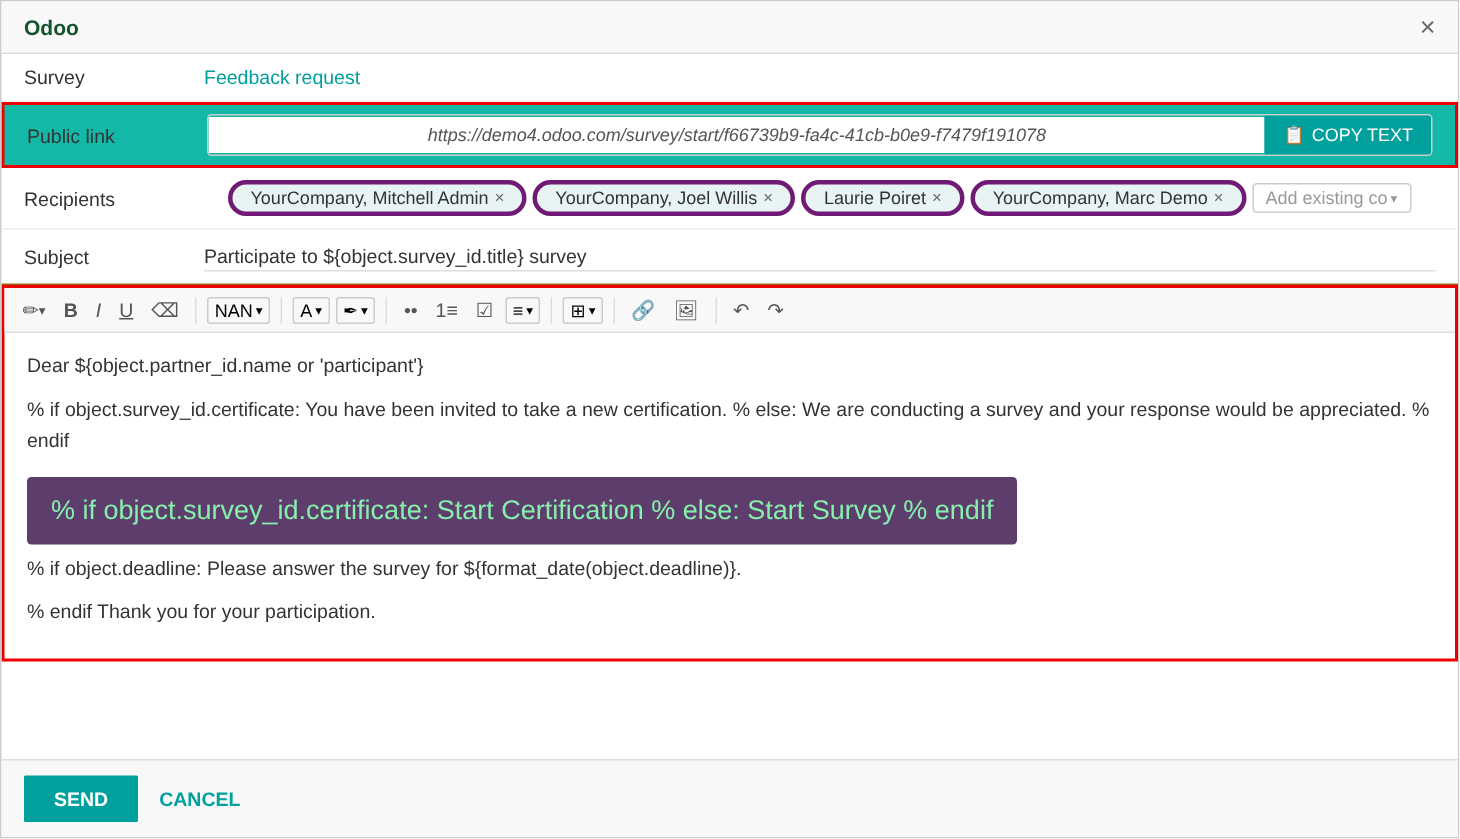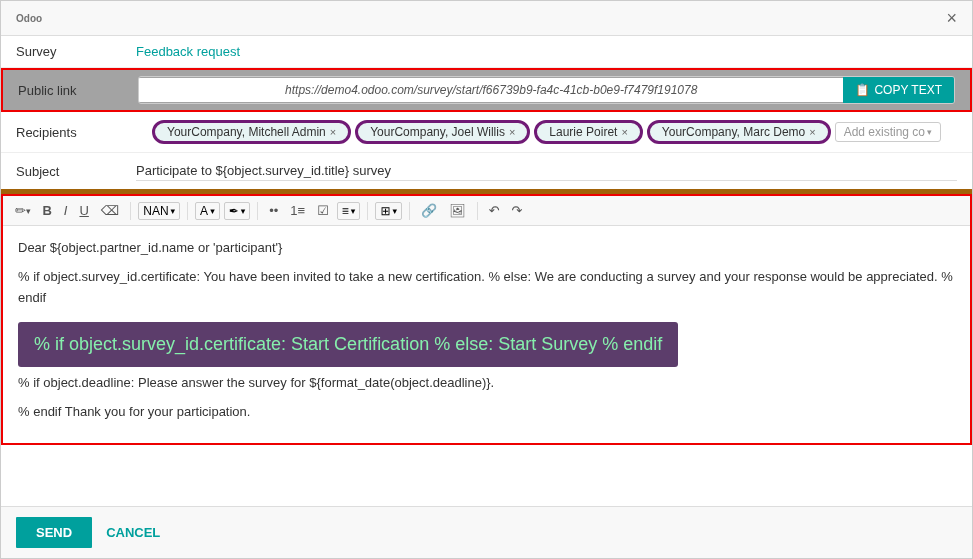--- a/index.html
+++ b/index.html
@@ -19,23 +19,23 @@
       background: #f8f8f8;
       border-bottom: 1px solid #ddd;
       padding: 8px 15px;
       display: flex;
       justify-content: space-between;
       align-items: center;
       flex-shrink: 0;
     }
 
     .dialog-title {
-      font-size: 10px;
+      font-size: 14px;
       font-weight: bold;
-      color: #737373;
+      color: #14532d;
     }
 
     .close-btn {
       background: none;
       border: none;
       font-size: 18px;
       cursor: pointer;
       color: #666;
       line-height: 1;
     }
@@ -65,21 +65,21 @@
       font-size: 13px;
       cursor: pointer;
     }
 
     .public-link-row {
       display: flex;
       align-items: center;
       padding: 6px 15px;
       border: 2px solid #e00;
       margin: 0;
-      background: #a3a3a3;
+      background: #14b8a6;
     }
 
     .public-link-label {
       color: #333;
       font-size: 13px;
       width: 120px;
       flex-shrink: 0;
     }
 
     .public-link-input-wrap {
@@ -169,21 +169,21 @@
       display: flex;
       align-items: center;
       gap: 2px;
       text-align: center;
     }
 
     .subject-row {
       display: flex;
       align-items: center;
       padding: 8px 15px;
-      border-bottom: 5px solid #a16207;
+      border-bottom: 1px solid #a16207;
     }
 
     .subject-label {
       color: #333;
       font-size: 13px;
       width: 120px;
       flex-shrink: 0;
     }
 
     .subject-input {

